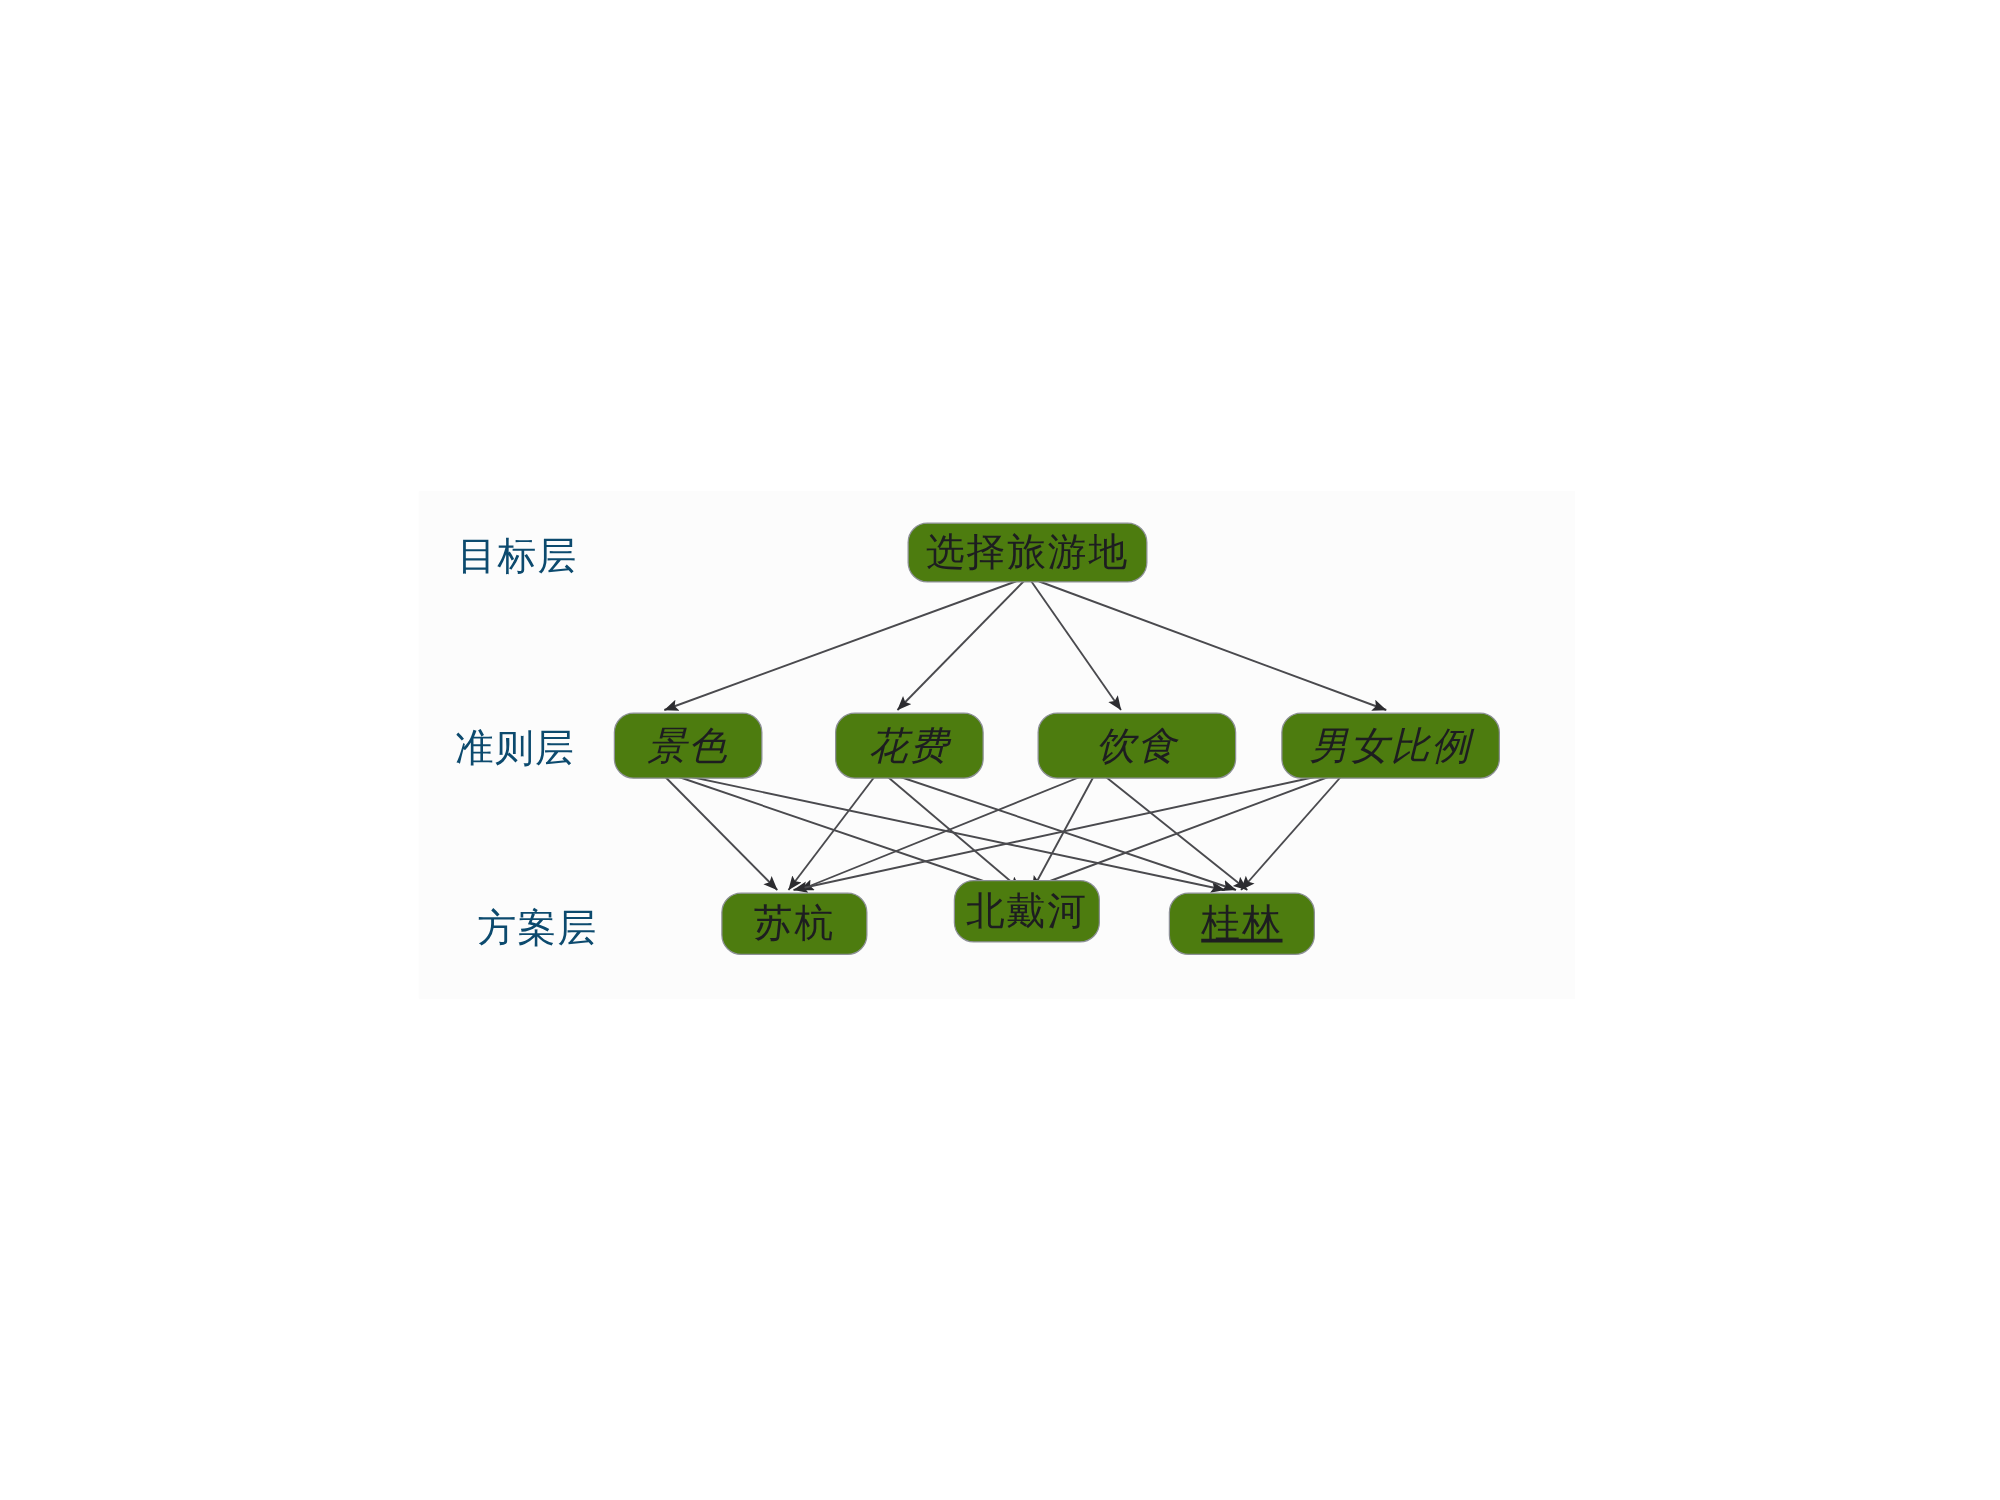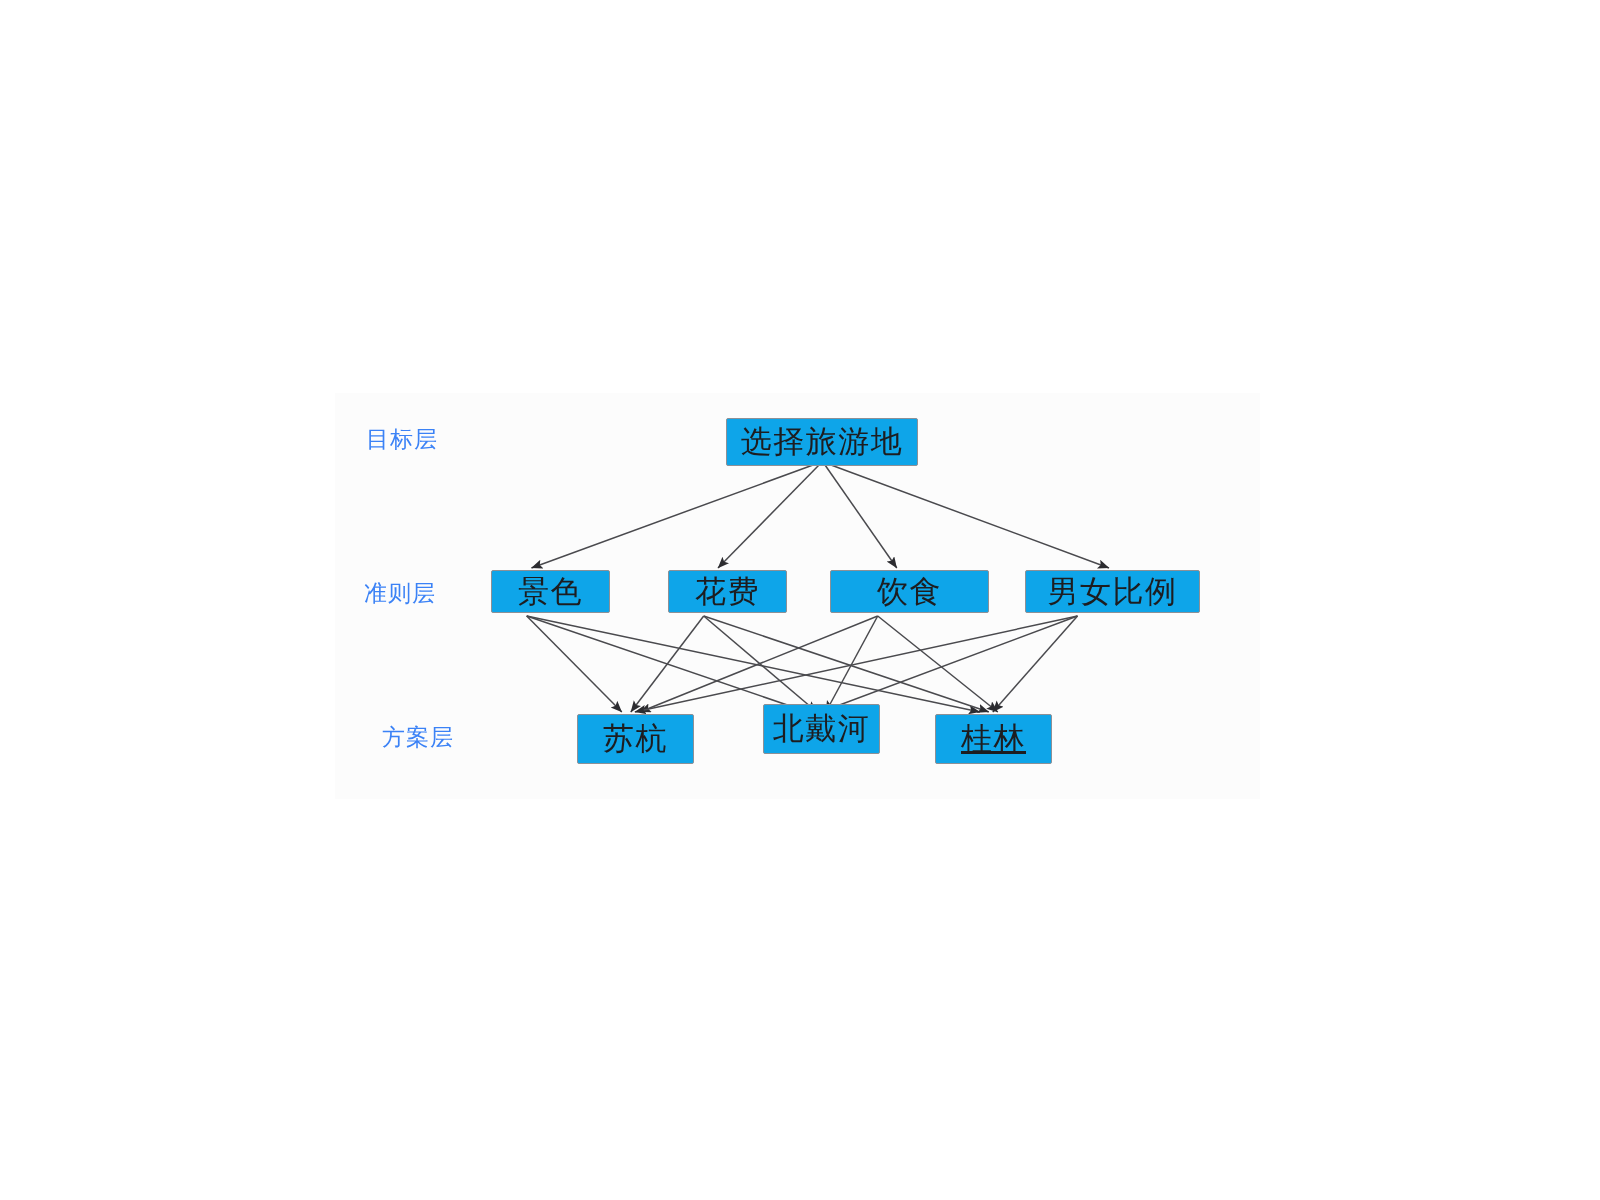--- a/index.html
+++ b/index.html
@@ -33,47 +33,47 @@
   svg.edges {
     position: absolute;
     left: 0;
     top: 0;
     width: 1600px;
     height: 1200px;
     pointer-events: none;
   }
   .layer-label {
     position: absolute;
-    color: #3b82f6;
-    font-size: 23px;
+    color: #0c4a6e;
+    font-size: 31px;
     letter-spacing: 1px;
     white-space: nowrap;
     font-family: Liberation Serif, serif;
   }
   #label-goal  { left: 366px; top: 424px; }
   #label-crit  { left: 364px; top: 578px; }
   #label-alt   { left: 364px; top: 722px; margin-left: 18px; }
 
   .node {
     position: absolute;
     box-sizing: border-box;
-    background: #0ea5e9;
+    background: #4d7c0f;
     border: 1.6px solid #8d9096;
-    border-radius: 2px;
+    border-radius: 16px;
     color: #1d1d20;
     display: flex;
     align-items: center;
     justify-content: center;
     white-space: nowrap;
     font-size: 31px;
     letter-spacing: 1.5px;
     font-family: "Liberation Serif", "DejaVu Serif", serif;
   }
   .node-goal { height: 48px; }
-  .node-crit { height: 43px; }
+  .node-crit { height: 53px; font-style: italic; }
   .node-alt  { height: 50px; }
 </style>
 </head>
 <body>
 
 <div id="figure-root">
 
   <div class="panel"></div>
 
   <svg class="edges" viewBox="0 0 1600 1200" xmlns="http://www.w3.org/2000/svg">

